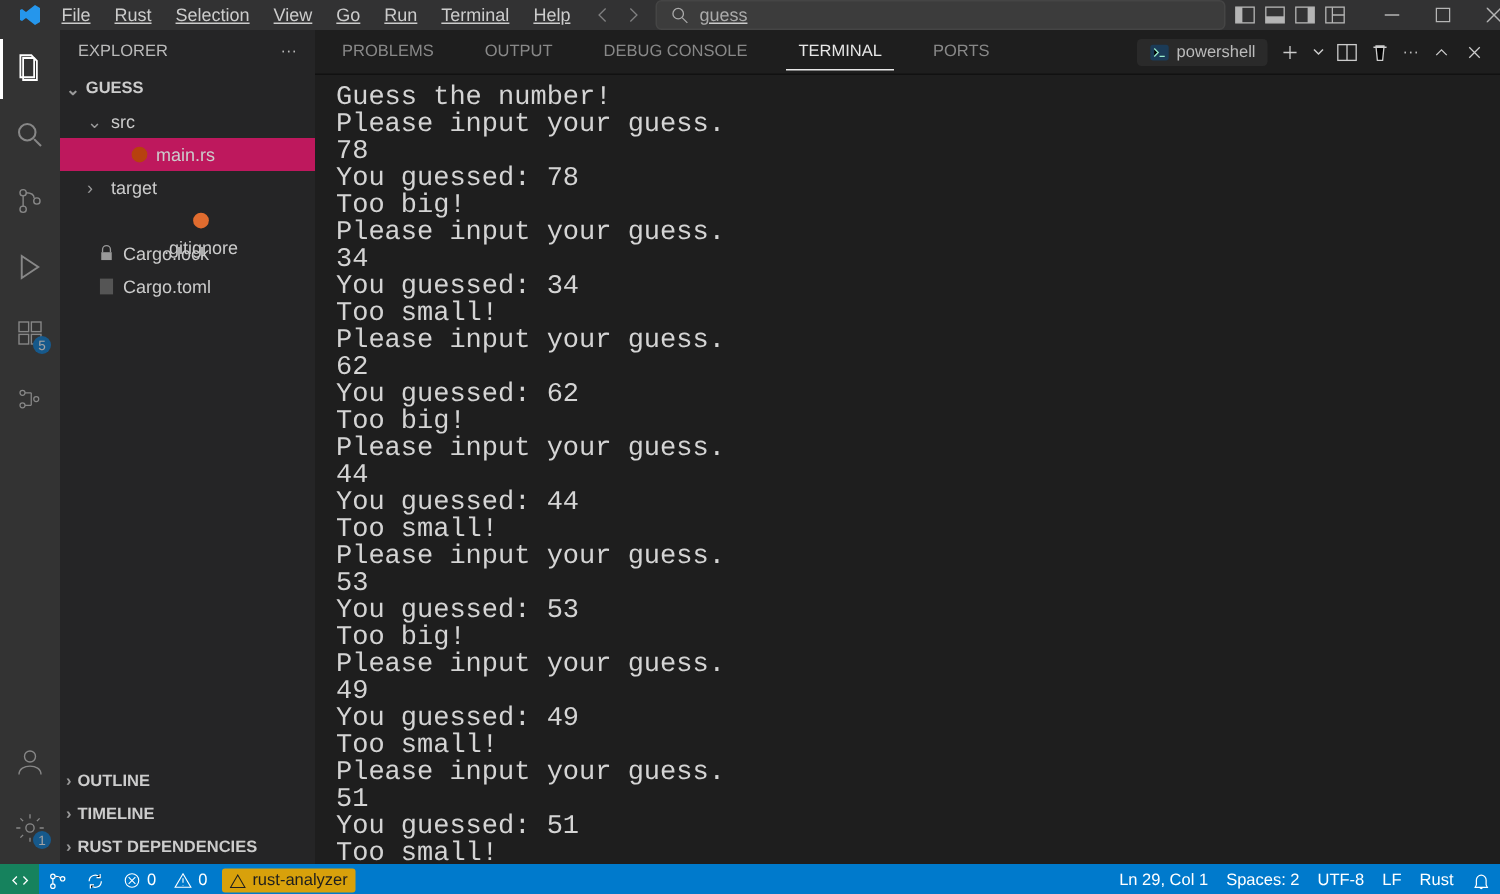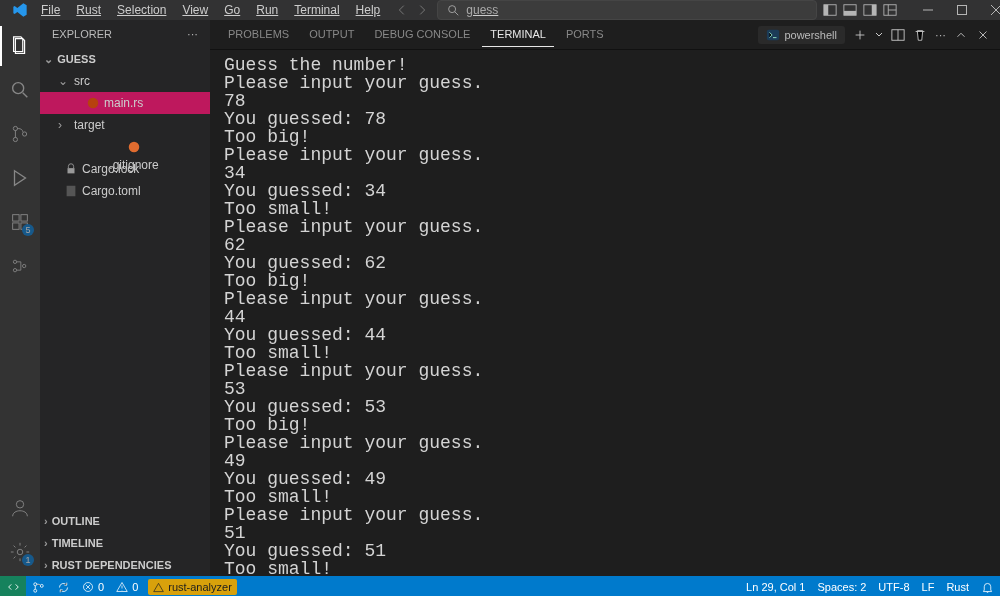--- a/index.html
+++ b/index.html
@@ -260,21 +260,21 @@
         </div>
         <div class="sb-section-title">
           <span class="chev">›</span>
           <span>RUST DEPENDENCIES</span>
         </div>
       </div>
   </div>
 
   <div class="editor-area">
     <div class="panel-tabs">
-      <div id="ptabs" style="display:flex;gap:4px;">
+      <div id="ptabs" style="display:flex;gap:18px;">
           <div class="ptab">PROBLEMS</div>
           <div class="ptab">OUTPUT</div>
           <div class="ptab">DEBUG CONSOLE</div>
           <div class="ptab active">TERMINAL</div>
           <div class="ptab">PORTS</div>
         </div>
       <div class="panel-right">
         <div class="chip">
           <svg class="ic-sm" viewBox="0 0 16 16">
               <rect x="1" y="2" width="14" height="12" rx="2" fill="#1b3b57"></rect>

